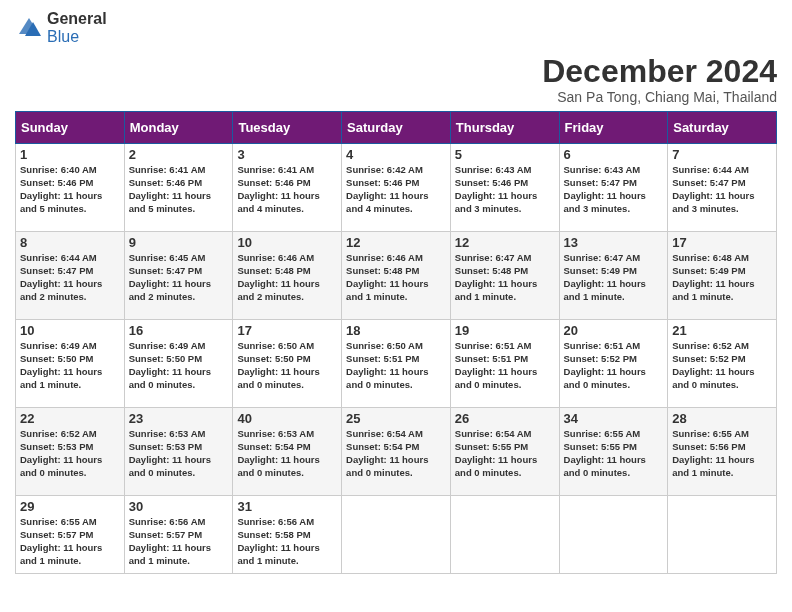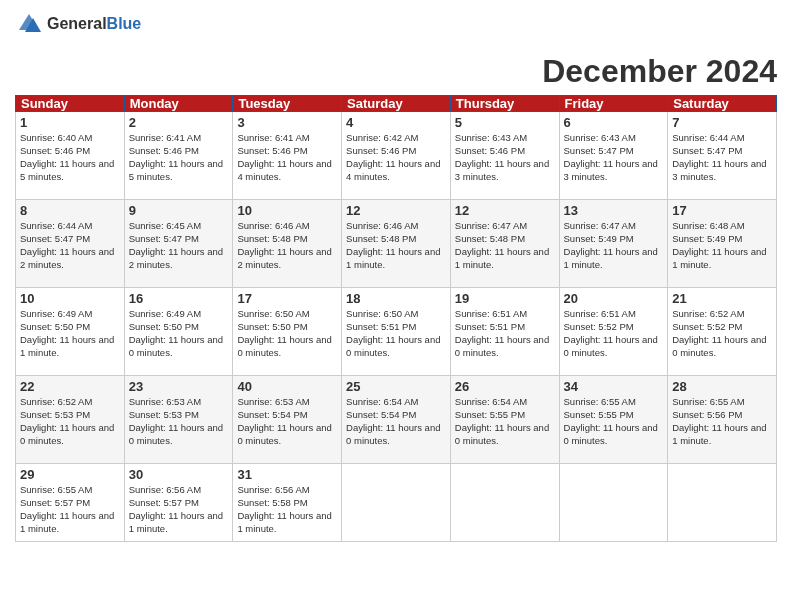--- a/index.html
+++ b/index.html
@@ -21,30 +21,31 @@
       align-items: flex-start;
       margin-bottom: 6px;
     }
     .logo {
       display: flex;
       align-items: center;
       gap: 4px;
     }
     .logo-text {
       display: flex;
+      flex-direction: column;
       line-height: 1.1;
     }
     .logo-general {
       font-size: 16px;
       font-weight: bold;
       color: #333;
     }
     .logo-blue {
       font-size: 16px;
-      font-weight: bold;
+      font-weight: normal;
       color: #2a6db5;
     }
     .logo-icon {
       width: 28px;
       height: 28px;
     }
     .title-section {
       text-align: right;
     }
     .month-title {
@@ -57,24 +58,24 @@
     .location {
       font-size: 14px;
       color: #555;
     }
     .calendar {
       width: 100%;
       border-collapse: collapse;
       table-layout: fixed;
     }
     .calendar th {
-      background: #b91c1c;
+      background: #701a75;
       color: #fff;
       text-align: left;
-      padding: 0 5px;
+      padding: 8px 5px;
       font-size: 13px;
       font-weight: bold;
       border: 1px solid #1a5a9f;
     }
     .calendar td {
       border: 1px solid #ccc;
       vertical-align: top;
       padding: 3px 4px;
       height: 88px;
       background: #fff;
@@ -88,20 +89,21 @@
       font-size: 13px;
       font-weight: bold;
       color: #333;
       display: block;
       margin-bottom: 2px;
     }
     .day-info {
       font-size: 9.5px;
       line-height: 1.35;
       color: #333;
+      font-weight: bold;
     }
     .empty-cell {
       background: #fff !important;
     }
     .last-row td {
       height: 78px;
     }
   </style>
 </head>
 <body>
@@ -114,20 +116,21 @@
         <polygon points="14,4 24,20 4,20" fill="#2a6db5" opacity="0.8"></polygon>
         <polygon points="18,8 26,22 10,22" fill="#2a6db5"></polygon>
       </svg>
       <div class="logo-text">
         <span class="logo-general">General</span>
         <span class="logo-blue">Blue</span>
       </div>
     </div>
     <div class="title-section">
       <div class="month-title">December 2024</div>
+      <div class="location">San Pa Tong, Chiang Mai, Thailand</div>
     </div>
   </div>
 
   <table class="calendar">
     <thead>
       <tr>
         <th>Sunday</th>
         <th>Monday</th>
         <th>Tuesday</th>
         <th>Saturday</th>

